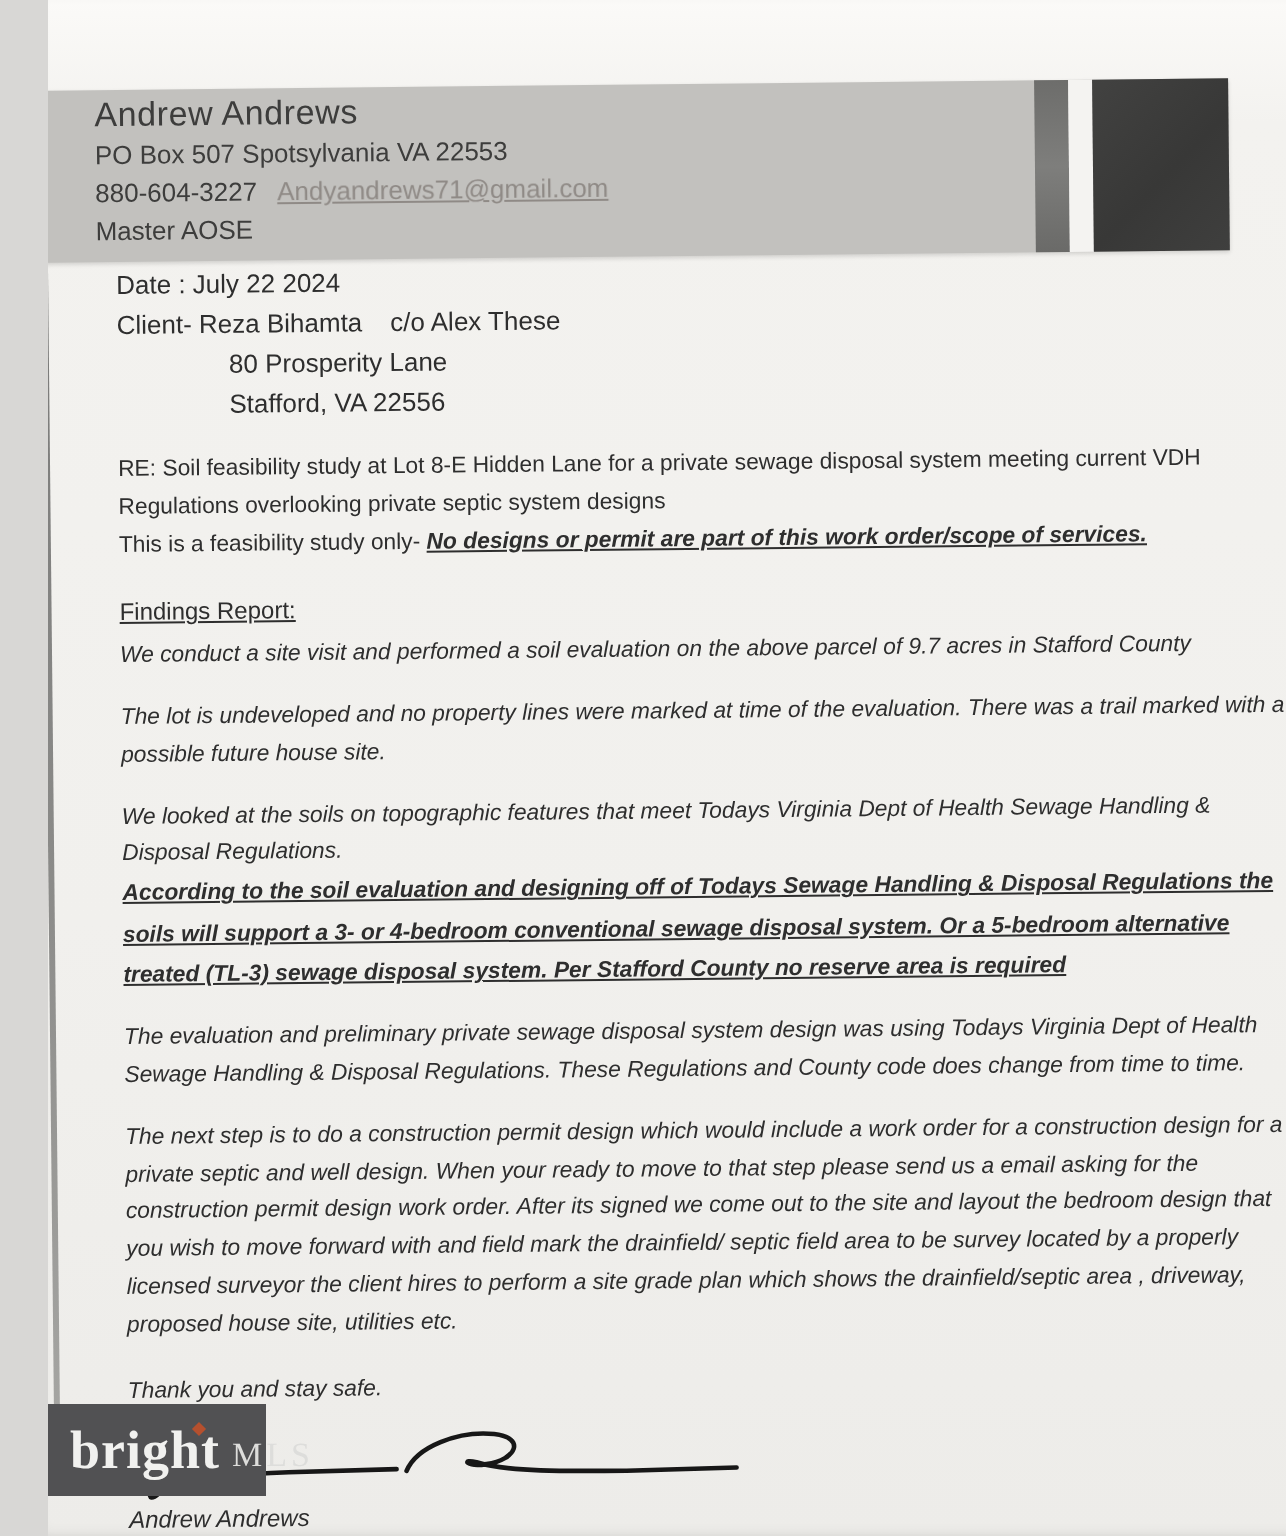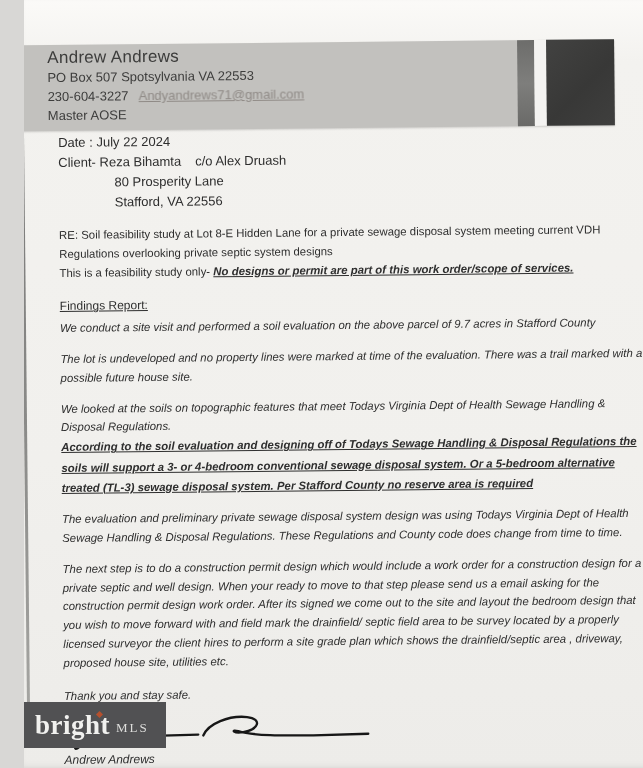--- a/index.html
+++ b/index.html
@@ -32,51 +32,51 @@
   .re-block{margin-top:13px;width:586px;}
   .emph{font-weight:bold;font-style:italic;text-decoration:underline;}
   .findings-heading{margin-top:15px;text-decoration:underline;font-size:12px;}
   .ital{font-style:italic;}
   .p{width:586px;}
   .mt2{margin-top:2px;}.mt12{margin-top:12px;}.mt14{margin-top:14px;}
   .p-under{line-height:1.78;}
   .sig-svg{display:block;margin:4px 0 0 8px;}
   .signer{font-style:italic;font-size:12px;line-height:17px;}
   
-  .logo-box{position:absolute;left:0;top:702px;width:142px;height:46px;background:#515153;
+  .logo-box{position:absolute;left:0;top:702px;width:109px;height:46px;background:#515153;
     display:flex;align-items:center;padding-left:11px;box-sizing:border-box;}
   .logo-bright{font-family:"Liberation Serif","DejaVu Serif",serif;font-weight:600;
     font-size:27px;color:#f1f1ef;letter-spacing:.5px;line-height:1;}
-  .logo-mls{font-family:"Liberation Serif","DejaVu Serif",serif;font-size:13px;color:#dddddb;
+  .logo-mls{font-family:"Liberation Serif","DejaVu Serif",serif;font-size:17px;color:#dddddb;
     letter-spacing:2px;margin-left:6px;margin-top:6px;}
   .logo-accent{position:absolute;left:73px;top:10px;width:5px;height:5px;transform:rotate(45deg);}
 </style>
 </head>
 <body>
 
 <div class="page">
   <div class="scan-rotate">
 
     <div class="scan-edge-line"></div>
 
     <div class="banner">
       <div class="banner-text">
         <div class="banner-name">Andrew Andrews</div>
         <div class="banner-line">PO Box 507 Spotsylvania VA 22553</div>
-        <div class="banner-line"><span>230-604-3227</span><span class="email">Andyandrews71@gmail.com</span></div>
+        <div class="banner-line"><span>880-604-3227</span><span class="email">Andyandrews71@gmail.com</span></div>
         <div class="banner-line">Master AOSE</div>
       </div>
       <div class="artifact-bar"></div>
       <div class="artifact-gap"></div>
       <div class="artifact-block"></div>
     </div>
 
     <div class="content">
       <div class="meta-line">Date : July 22 2024</div>
-      <div class="meta-line"><span>Client- Reza Bihamta</span><span class="care-of">c/o Alex Druash</span></div>
+      <div class="meta-line"><span>Client- Reza Bihamta</span><span class="care-of">c/o Alex These</span></div>
       <div class="meta-line indent">80 Prosperity Lane</div>
       <div class="meta-line indent">Stafford, VA 22556</div>
 
       <div class="re-block">
         <div>RE: Soil feasibility study at Lot 8-E Hidden Lane for a private sewage disposal system meeting current VDH Regulations overlooking private septic system designs</div>
         <div><span>This is a feasibility study only- </span><span class="emph">No designs or permit are part of this work order/scope of services.</span></div>
       </div>
 
       <div class="findings-heading">Findings Report:</div>
       <div class="p ital mt2">We conduct a site visit and performed a soil evaluation on the above parcel of 9.7 acres in Stafford County</div>

